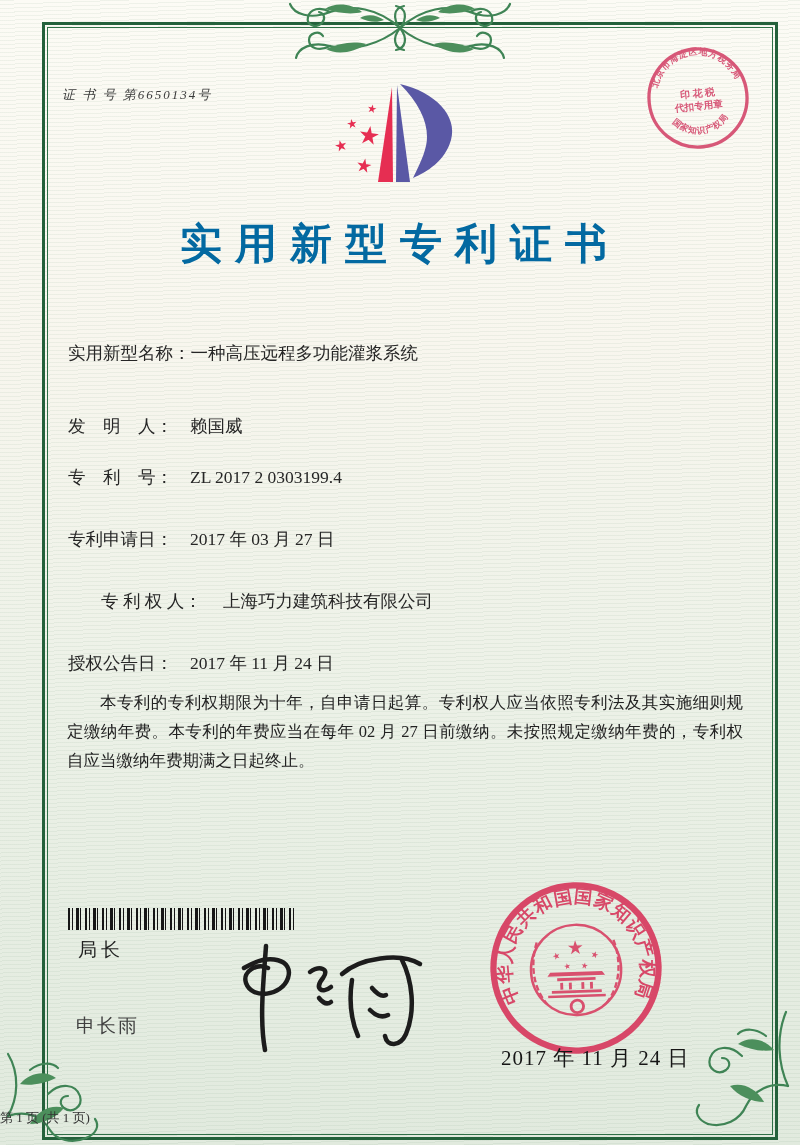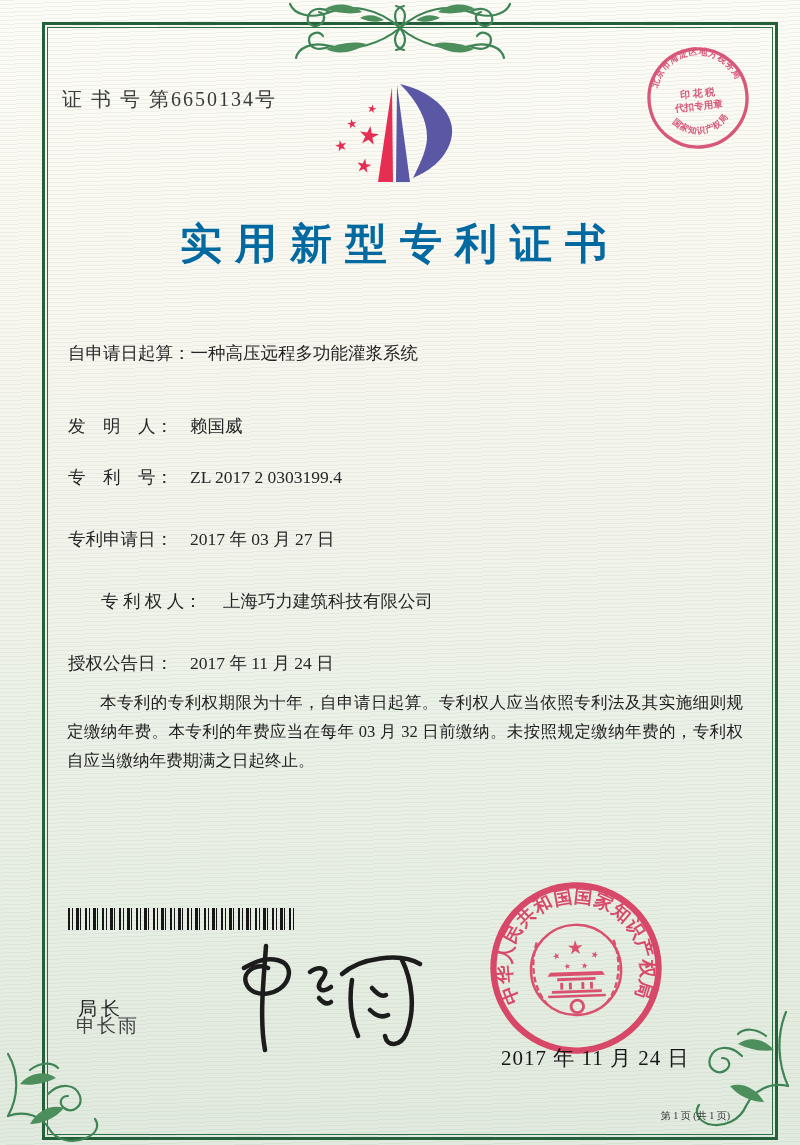--- a/index.html
+++ b/index.html
@@ -17,21 +17,21 @@
   
   .frame{
     position:absolute;left:42px;top:22px;width:736px;height:1118px;
     border:3px solid #24613b;box-sizing:border-box;
   }
   .frame-inner{
     position:absolute;left:2px;top:2px;right:2px;bottom:2px;
     border:1px solid #2e6f46;
   }
 
-  .cert-no{position:absolute;left:62px;top:86px;font-size:20px;letter-spacing:2px;color:#3a3a3a;}
+  .cert-no{position:absolute;left:62px;top:86px;font-size:13px;letter-spacing:2px;color:#3a3a3a;font-style:italic;}
 
   .title{
     position:absolute;left:0;top:216px;width:100%;margin:0;
     text-align:center;font-size:42px;font-weight:bold;letter-spacing:13px;color:#0369a1;
   }
 
   .fields{position:absolute;left:68px;top:341px;width:660px;}
   .field-row{position:absolute;left:0;font-size:17.5px;white-space:nowrap;color:#262626;}
   .field-row .lab{display:inline-block;min-width:122px;}
   .f0{top:0px;}.f1{top:73px;}.f2{top:124px;}.f3{top:186px;}.f4{top:248px;margin-left:33px;}.f5{top:310px;}
@@ -41,33 +41,33 @@
 
   .barcode{
     position:absolute;left:68px;top:908px;width:226px;height:22px;
     background:repeating-linear-gradient(90deg,
       #161616 0px,#161616 2px, rgba(0,0,0,0) 2px, rgba(0,0,0,0) 4px,
       #161616 4px,#161616 5px, rgba(0,0,0,0) 5px, rgba(0,0,0,0) 8px,
       #161616 8px,#161616 11px, rgba(0,0,0,0) 11px, rgba(0,0,0,0) 12px,
       #161616 12px,#161616 13px, rgba(0,0,0,0) 13px, rgba(0,0,0,0) 17px);
   }
 
-  .signer-title{position:absolute;left:78px;top:996px;font-size:19px;letter-spacing:4px;color:#1f1f1f;
+  .signer-title{position:absolute;left:78px;top:937px;font-size:19px;letter-spacing:4px;color:#1f1f1f;
     font-family:"Liberation Sans","DejaVu Sans",sans-serif;}
   .signer-name{position:absolute;left:76px;top:1013px;font-size:19px;letter-spacing:2px;color:#404040;
     font-family:"Liberation Sans","DejaVu Sans",sans-serif;}
 
   .sig-svg{position:absolute;left:200px;top:938px;}
 
   .seal-svg{position:absolute;left:480px;top:872px;opacity:0.92;transform:rotate(-2deg);}
   .seal-date{position:absolute;left:501px;top:1044px;font-size:21px;letter-spacing:1px;color:#161616;z-index:5;}
 
   .stamp-svg{position:absolute;left:645px;top:45px;opacity:0.9;transform:rotate(-6deg);}
 
-  .footer{position:absolute;left:0;top:1109px;width:730px;text-align:right;font-size:10px;color:#333;}
+  .footer{position:absolute;left:0;top:1109px;width:730px;text-align:left;font-size:13px;color:#333;}
 
   .orn{position:absolute;}
   .orn-top{left:262px;top:0px;}
   .orn-bl{left:0px;top:1050px;}
   .orn-br{left:682px;top:1006px;}
 </style>
 </head>
 <body>
 
 <div class="page">
@@ -155,41 +155,41 @@
       <textPath href="#taxArcBottom" startOffset="50%" text-anchor="middle">国家知识产权局</textPath>
     </text>
     <text x="80" y="78" text-anchor="middle" font-size="15" font-weight="bold" fill="#d4476b">印 花 税</text>
     <text x="80" y="97" text-anchor="middle" font-size="14.5" font-weight="bold" fill="#d4476b">代扣专用章</text>
   </svg>
 
   <h1 class="title">实用新型专利证书</h1>
 
   <div class="fields">
     <div class="field-row f0">
-      <span class="lab">自申请日起算：</span><span class="val">一种高压远程多功能灌浆系统</span>
+      <span class="lab">实用新型名称：</span><span class="val">一种高压远程多功能灌浆系统</span>
     </div>
     <div class="field-row f1">
       <span class="lab">发　明　人：</span><span class="val">赖国威</span>
     </div>
     <div class="field-row f2">
       <span class="lab">专　利　号：</span><span class="val">ZL 2017 2 0303199.4</span>
     </div>
     <div class="field-row f3">
       <span class="lab">专利申请日：</span><span class="val">2017 年 03 月 27 日</span>
     </div>
     <div class="field-row f4">
       <span class="lab">专 利 权 人：</span><span class="val">上海巧力建筑科技有限公司</span>
     </div>
     <div class="field-row f5">
       <span class="lab">授权公告日：</span><span class="val">2017 年 11 月 24 日</span>
     </div>
   </div>
 
   <div class="body-text">
-    <p>本专利的专利权期限为十年，自申请日起算。专利权人应当依照专利法及其实施细则规定缴纳年费。本专利的年费应当在每年 03 月 32 日前缴纳。未按照规定缴纳年费的，专利权自应当缴纳年费期满之日起终止。</p>
+    <p>本专利的专利权期限为十年，自申请日起算。专利权人应当依照专利法及其实施细则规定缴纳年费。本专利的年费应当在每年 02 月 27 日前缴纳。未按照规定缴纳年费的，专利权自应当缴纳年费期满之日起终止。</p>
   </div>
 
   <div class="barcode"></div>
 
   <div class="signer-title">局长</div>
   <div class="signer-name">申长雨</div>
 
   <svg class="sig-svg" width="250" height="115" viewBox="0 0 250 115">
     <g stroke="#1c1c1c" stroke-width="4.5" fill="none" stroke-linecap="round" stroke-linejoin="round">
       <path d="M44,30 C70,14 94,22 88,40 C82,58 52,62 46,45 C42,33 57,25 68,30"></path>

